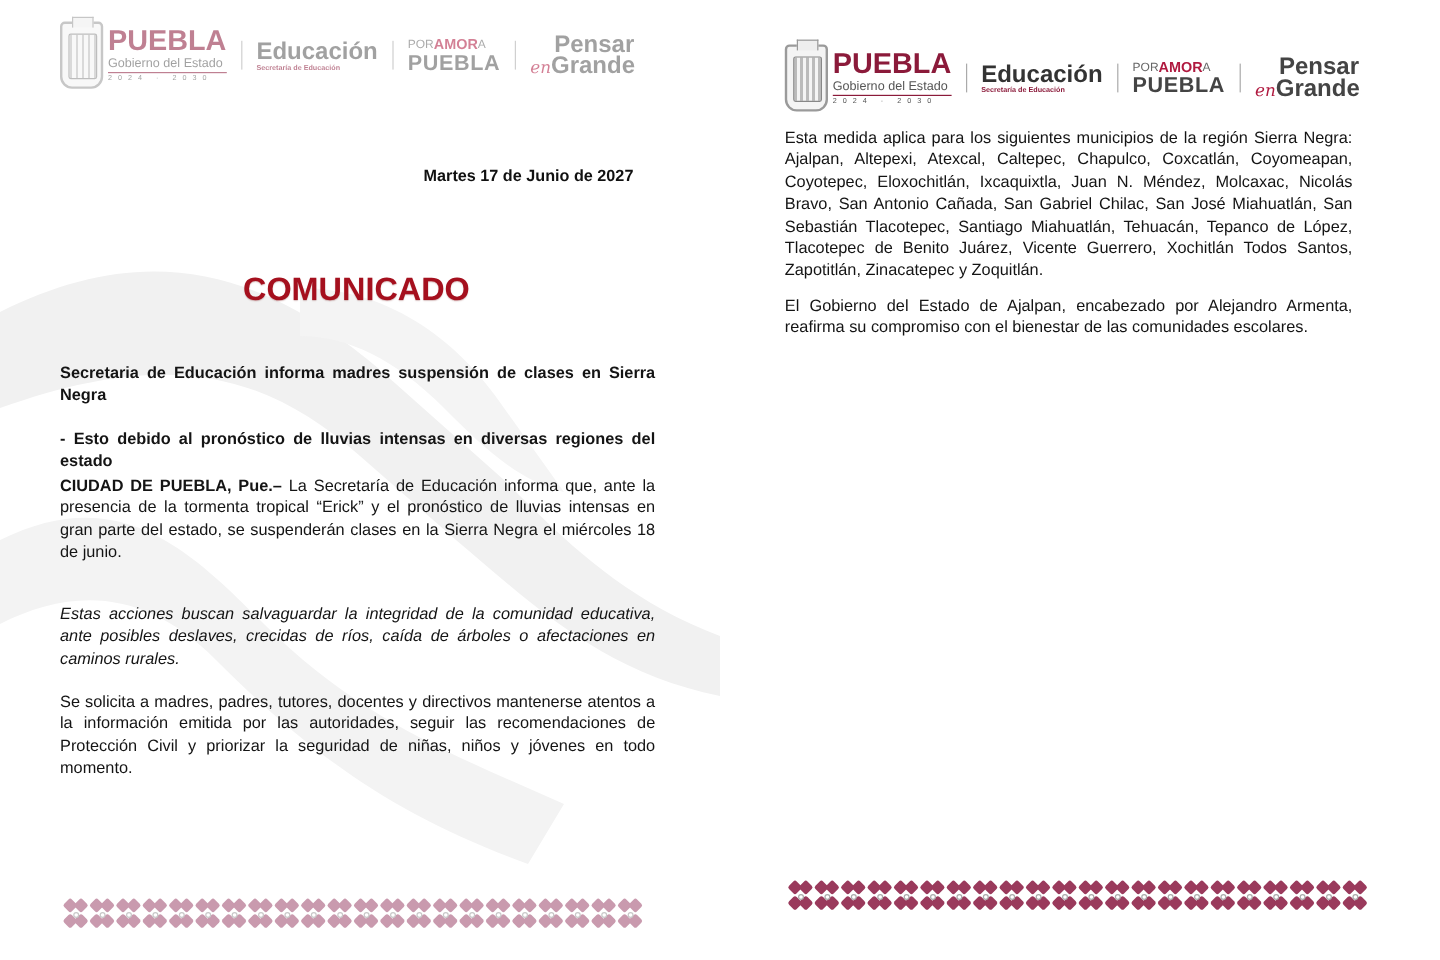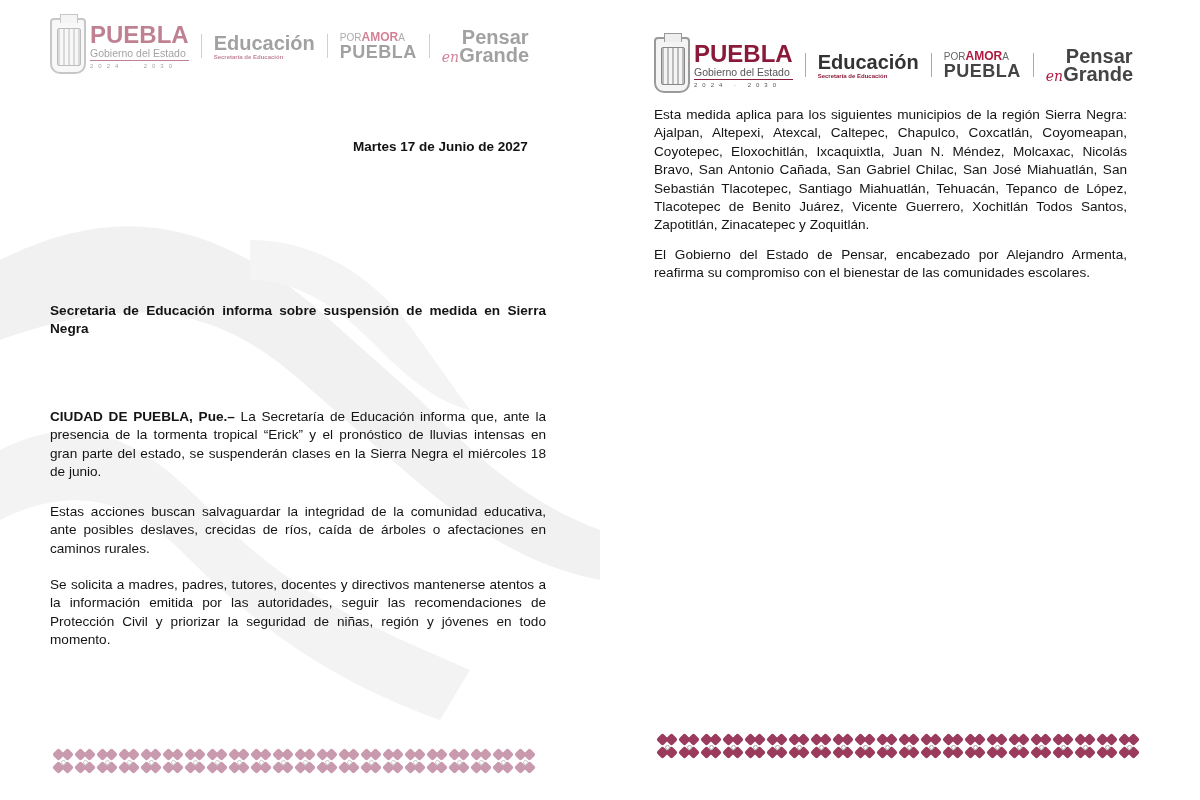--- a/index.html
+++ b/index.html
@@ -97,26 +97,28 @@
     <div class="pensar-block">
       <span class="pensar-word">Pensar</span>
       <span class="grande-row">
           <span class="en-word">en</span>
           <span class="grande-word">Grande</span>
         </span>
     </div>
   </div>
 
   <div class="date">Martes 17 de Junio de 2027</div>
-
-  <div class="para left-col bold" style="top:302px;">Secretaria de Educación informa sobre suspensión de medida en Sierra Negra</div>
-
-  <div class="para left-col" style="top:408px;"><span class="bold">CIUDAD DE PUEBLA, Pue.–</span><span> La Secretaría de Educación informa que, ante la presencia de la tormenta tropical “Erick” y el pronóstico de lluvias intensas en gran parte del estado, se suspenderán clases en la Sierra Negra el miércoles 18 de junio.</span></div>
-  <div class="para left-col" style="top:503px;">Estas acciones buscan salvaguardar la integridad de la comunidad educativa, ante posibles deslaves, crecidas de ríos, caída de árboles o afectaciones en caminos rurales.</div>
-  <div class="para left-col" style="top:576px;">Se solicita a madres, padres, tutores, docentes y directivos mantenerse atentos a la información emitida por las autoridades, seguir las recomendaciones de Protección Civil y priorizar la seguridad de niñas, región y jóvenes en todo momento.</div>
+  <div class="title"><span>COMUNICADO</span></div>
+
+  <div class="para left-col bold" style="top:302px;">Secretaria de Educación informa madres suspensión de clases en Sierra Negra</div>
+  <div class="para left-col bold" style="top:357px;">- Esto debido al pronóstico de lluvias intensas en diversas regiones del estado</div>
+
+  <div class="para left-col" style="top:396px;"><span class="bold">CIUDAD DE PUEBLA, Pue.–</span><span> La Secretaría de Educación informa que, ante la presencia de la tormenta tropical “Erick” y el pronóstico de lluvias intensas en gran parte del estado, se suspenderán clases en la Sierra Negra el miércoles 18 de junio.</span></div>
+  <div class="para left-col" style="top:503px;font-style:italic;">Estas acciones buscan salvaguardar la integridad de la comunidad educativa, ante posibles deslaves, crecidas de ríos, caída de árboles o afectaciones en caminos rurales.</div>
+  <div class="para left-col" style="top:576px;">Se solicita a madres, padres, tutores, docentes y directivos mantenerse atentos a la información emitida por las autoridades, seguir las recomendaciones de Protección Civil y priorizar la seguridad de niñas, niños y jóvenes en todo momento.</div>
 
   <div class="footer-pattern" id="pat-left" style="left:52px; top:748px;">
       <div class="motif">
         <div class="pet" style="left: 2px; top: 2px; background: rgb(201, 154, 174);"></div>
         <div class="pet" style="left: 11px; top: 2px; background: rgb(201, 154, 174);"></div>
         <div class="pet" style="left: 2px; top: 15px; background: rgb(201, 154, 174);"></div>
         <div class="pet" style="left: 11px; top: 15px; background: rgb(201, 154, 174);"></div>
         <div class="dot" style="border-color: rgb(200, 200, 200);"></div>
       </div>
       <div class="motif">
@@ -295,21 +297,21 @@
     <div class="pensar-block">
       <span class="pensar-word" style="color:#444">Pensar</span>
       <span class="grande-row">
           <span class="en-word">en</span>
           <span class="grande-word" style="color:#444">Grande</span>
         </span>
     </div>
   </div>
 
   <div class="para right-col" style="top:106px; line-height:18.4px;">Esta medida aplica para los siguientes municipios de la región Sierra Negra: Ajalpan, Altepexi, Atexcal, Caltepec, Chapulco, Coxcatlán, Coyomeapan, Coyotepec, Eloxochitlán, Ixcaquixtla, Juan N. Méndez, Molcaxac, Nicolás Bravo, San Antonio Cañada, San Gabriel Chilac, San José Miahuatlán, San Sebastián Tlacotepec, Santiago Miahuatlán, Tehuacán, Tepanco de López, Tlacotepec de Benito Juárez, Vicente Guerrero, Xochitlán Todos Santos, Zapotitlán, Zinacatepec y Zoquitlán.</div>
-  <div class="para right-col" style="top:246px; line-height:18.4px;">El Gobierno del Estado de Pensar, encabezado por Alejandro Armenta, reafirma su compromiso con el bienestar de las comunidades escolares.</div>
+  <div class="para right-col" style="top:246px; line-height:18.4px;">El Gobierno del Estado de Ajalpan, encabezado por Alejandro Armenta, reafirma su compromiso con el bienestar de las comunidades escolares.</div>
 
   <div class="footer-pattern" id="pat-right" style="left:56px; top:733px;">
       <div class="motif">
         <div class="pet" style="left: 2px; top: 2px; background: rgb(154, 58, 92);"></div>
         <div class="pet" style="left: 11px; top: 2px; background: rgb(154, 58, 92);"></div>
         <div class="pet" style="left: 2px; top: 15px; background: rgb(154, 58, 92);"></div>
         <div class="pet" style="left: 11px; top: 15px; background: rgb(154, 58, 92);"></div>
         <div class="dot" style="border-color: rgb(170, 170, 170);"></div>
       </div>
       <div class="motif">

